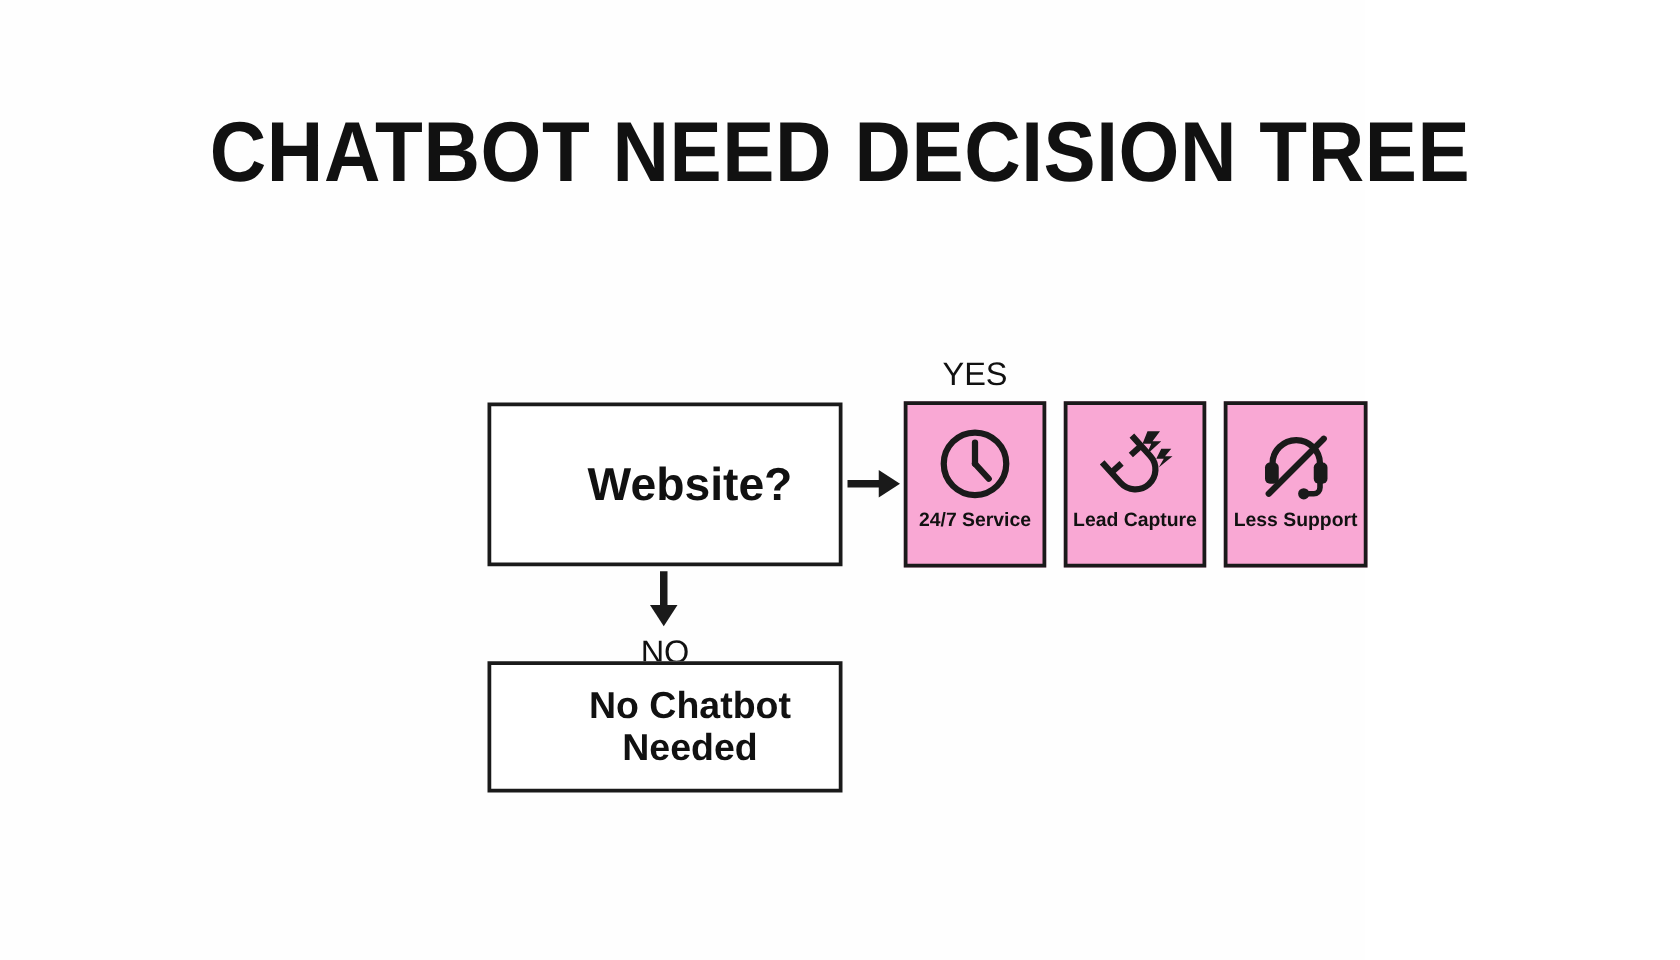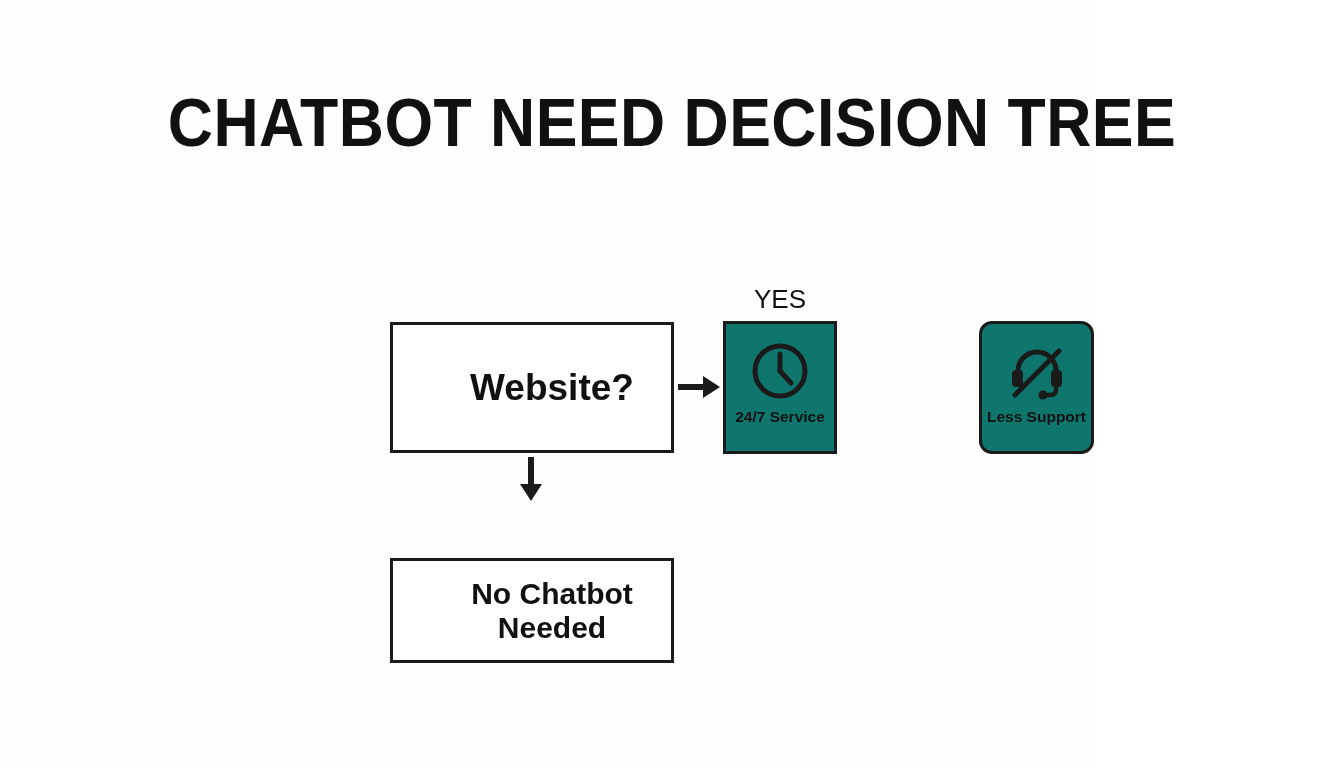--- a/index.html
+++ b/index.html
@@ -63,21 +63,21 @@
   #box-website {
     left: 390px;
     top: 322px;
     width: 284px;
     height: 131px;
   }
   #box-website .box-label { font-size: 37px; }
 
   #box-no-chatbot {
     left: 390px;
-    top: 558px;
+    top: 529px;
     width: 284px;
     height: 105px;
   }
   #box-no-chatbot .box-label { font-size: 30px; }
 
   
   .branch-label {
     position: absolute;
     font-family: "Liberation Sans", sans-serif;
     font-weight: normal;
@@ -113,32 +113,32 @@
     top: 455px;
     width: 38px;
     height: 48px;
   }
 
   
   .outcome-card {
     position: absolute;
     box-sizing: border-box;
     border: 3px solid #1a1a1a;
-    background: #0f766e;
+    background: #f9a8d4;
     top: 321px;
     width: 114px;
     height: 133px;
     display: flex;
     flex-direction: column;
     align-items: center;
     justify-content: flex-start;
   }
   #card-0 { left: 723px; }
   #card-1 { left: 851px; width: 114px; }
-  #card-2 { left: 979px; width: 115px; border-radius: 13px; }
+  #card-2 { left: 979px; width: 115px; }
 
   .card-icon {
     margin-top: 16px;
     width: 62px;
     height: 62px;
     display: block;
   }
   .card-label {
     margin-top: 6px;
     font-family: "Liberation Sans", sans-serif;
@@ -174,20 +174,34 @@
     <span class="card-icon">
       <svg viewBox="0 0 62 62" width="62" height="62" aria-hidden="true">
         <circle cx="31" cy="31" r="25" fill="none" stroke="#1a1a1a" stroke-width="5"></circle>
         <line x1="31" y1="31" x2="31" y2="14" stroke="#1a1a1a" stroke-width="5" stroke-linecap="round"></line>
         <line x1="31" y1="31" x2="42" y2="43" stroke="#1a1a1a" stroke-width="5" stroke-linecap="round"></line>
       </svg>
     </span>
     <span class="card-label">24/7 Service</span>
   </div>
 
+  <div id="card-1" class="outcome-card">
+    <span class="card-icon">
+      <svg viewBox="0 0 62 62" width="62" height="62" aria-hidden="true">
+        <g transform="rotate(-42 30 34)">
+          <path d="M14 14 L14 36 a16 16 0 0 0 32 0 L46 14" fill="none" stroke="#1a1a1a" stroke-width="5" stroke-linecap="butt" stroke-linejoin="miter"></path>
+          <line x1="14" y1="25" x2="25" y2="25" stroke="#1a1a1a" stroke-width="5"></line>
+          <line x1="35" y1="25" x2="46" y2="25" stroke="#1a1a1a" stroke-width="5"></line>
+        </g>
+        <polygon points="41,5 51,5 45,13 52,13 40,24 44,15 37,15" fill="#1a1a1a"></polygon>
+        <polygon points="52,19 60,19 55,25 61,25 50,34 54,27 48,27" fill="#1a1a1a"></polygon>
+      </svg>
+    </span>
+    <span class="card-label">Lead Capture</span>
+  </div>
 
   <div id="card-2" class="outcome-card">
     <span class="card-icon">
       <svg viewBox="0 0 62 62" width="62" height="62" aria-hidden="true">
         <path d="M12 36 L12 31 a19 19 0 0 1 38 0 L50 36" fill="none" stroke="#1a1a1a" stroke-width="5" stroke-linecap="butt"></path>
         <rect x="6" y="30" width="11" height="17" rx="4" fill="#1a1a1a"></rect>
         <rect x="45" y="30" width="11" height="17" rx="4" fill="#1a1a1a"></rect>
         <path d="M50 46 L50 50 a5 5 0 0 1 -5 5 L40 55" fill="none" stroke="#1a1a1a" stroke-width="4.5" stroke-linecap="round"></path>
         <circle cx="37" cy="55" r="4.5" fill="#1a1a1a"></circle>
         <line x1="9" y1="55" x2="53" y2="11" stroke="#1a1a1a" stroke-width="5" stroke-linecap="round"></line>
@@ -196,18 +210,19 @@
     <span class="card-label">Less Support</span>
   </div>
 
   <div id="arrow-down" class="arrow">
     <svg viewBox="0 0 38 48" width="38" height="48" aria-hidden="true">
       <line x1="19" y1="2" x2="19" y2="32" stroke="#1a1a1a" stroke-width="6" stroke-linecap="butt"></line>
       <polygon points="8,29 30,29 19,46" fill="#1a1a1a"></polygon>
     </svg>
   </div>
 
+  <div id="label-no" class="branch-label">NO</div>
 
   <div id="box-no-chatbot" class="flow-box">
     <span class="box-label">No Chatbot Needed</span>
   </div>
 
 </div>
 
 </body></html>

